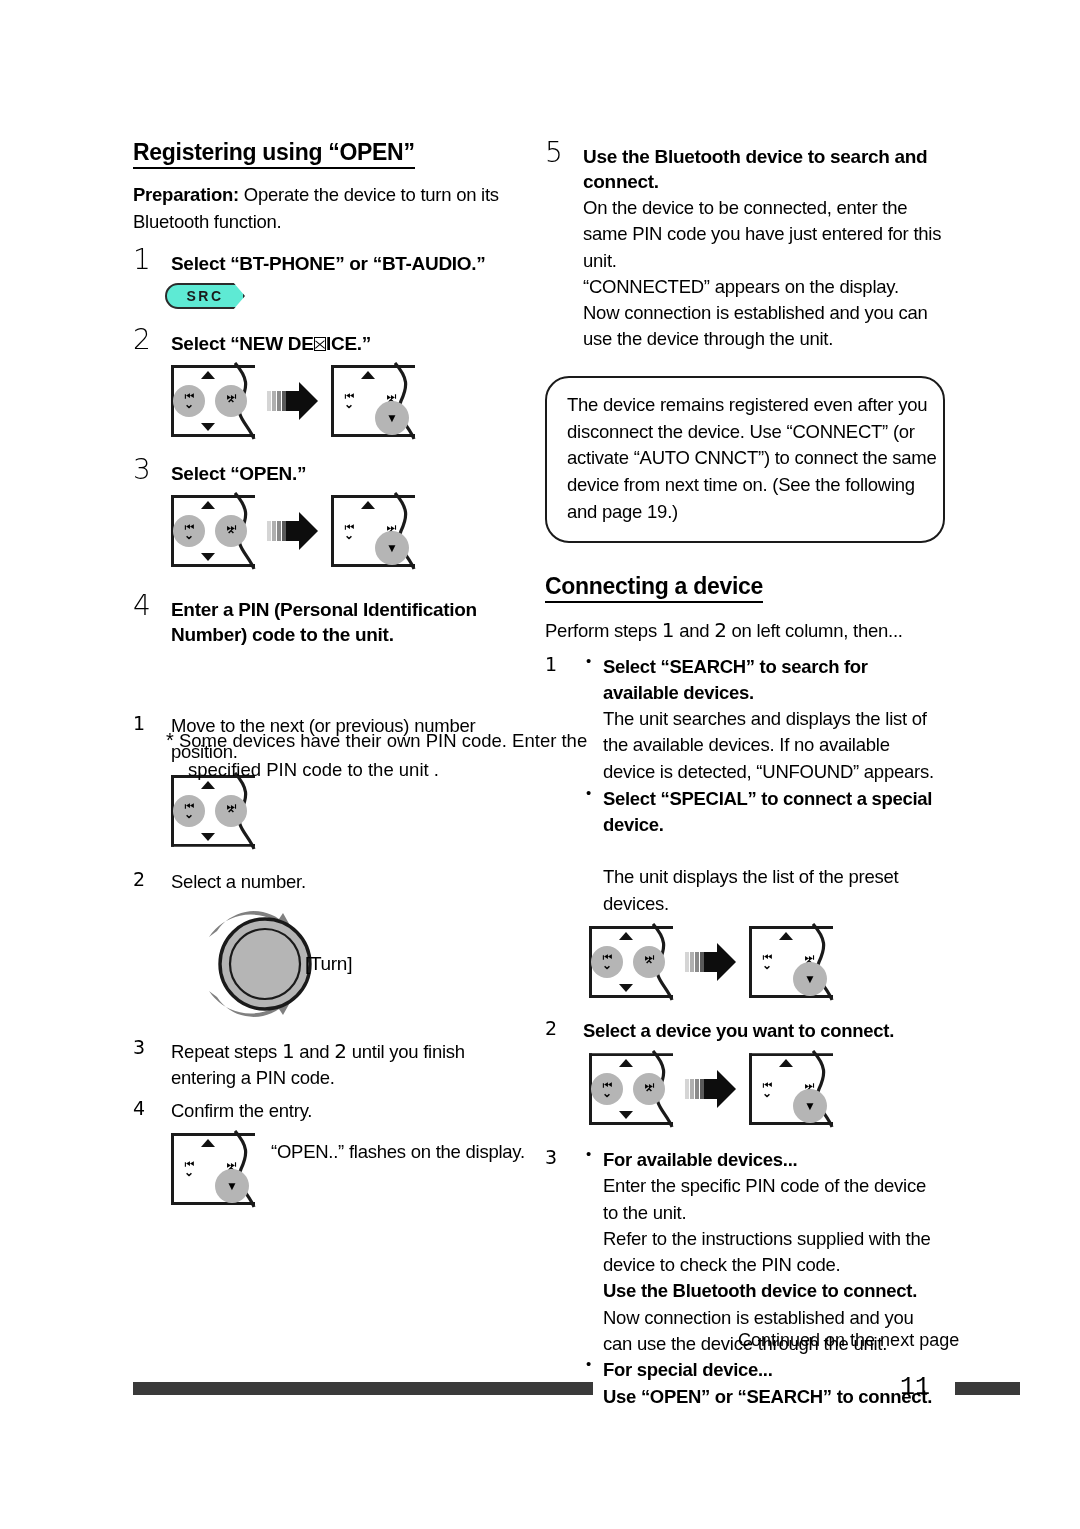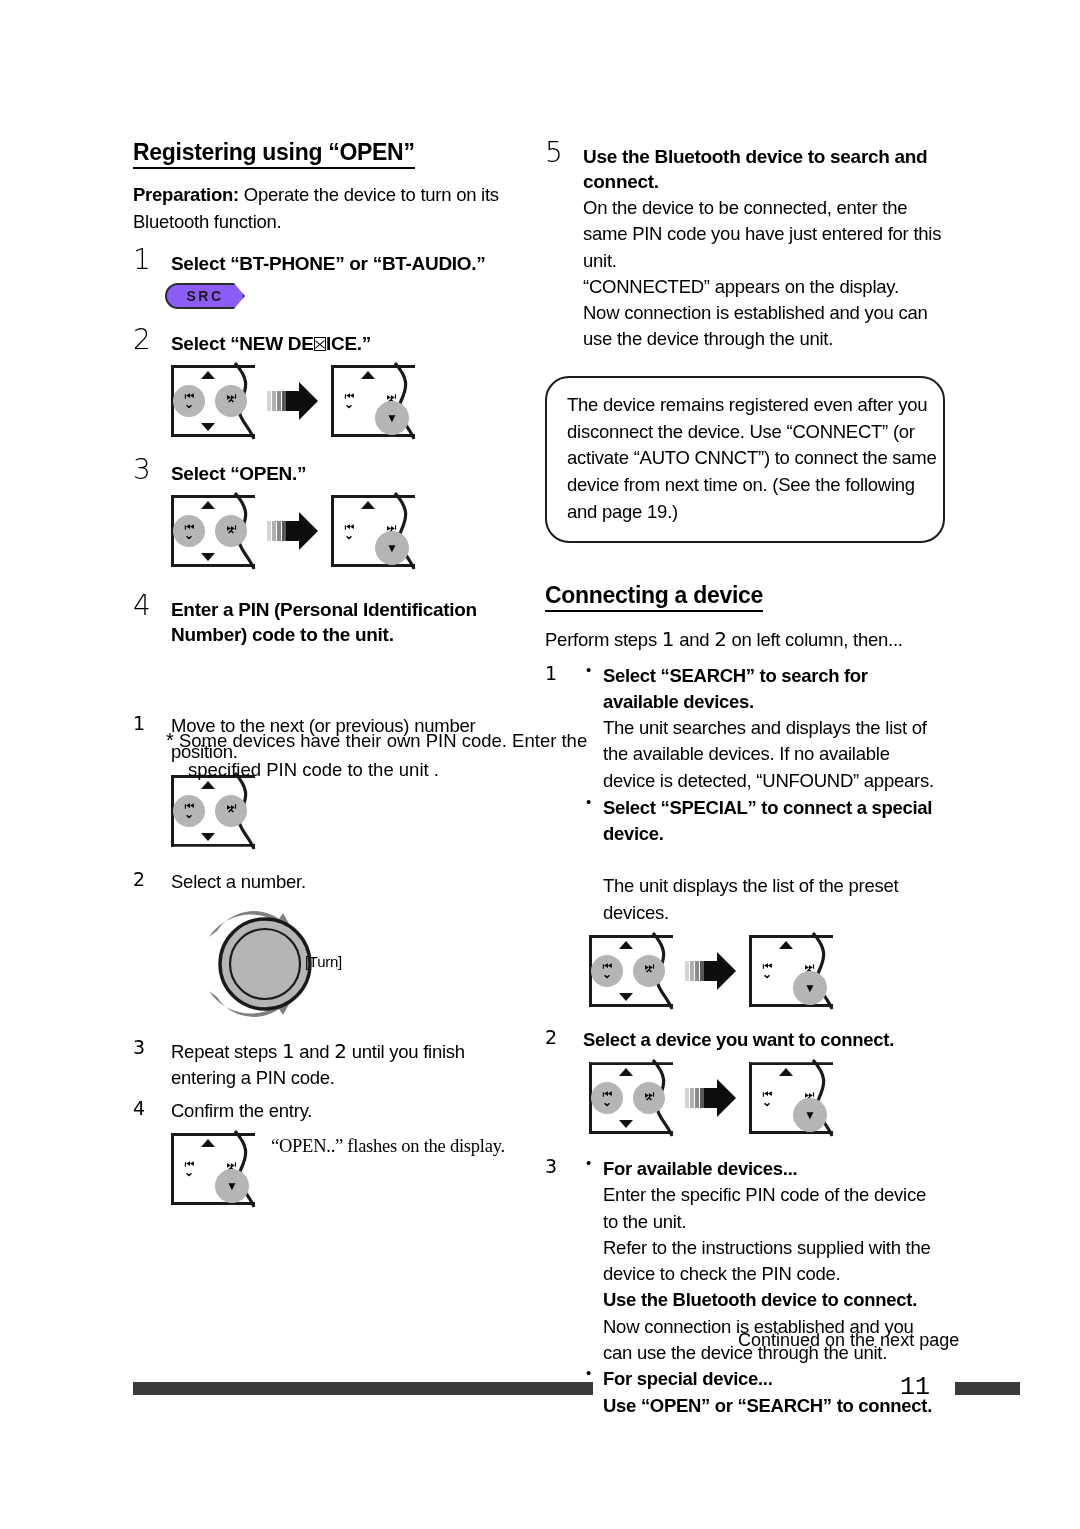--- a/index.html
+++ b/index.html
@@ -56,21 +56,21 @@
     content:""; position:absolute; left:-1px; right:-1px; top:50%; height:1.4px;
     background:currentColor; transform-origin:center;
   }
   .box-glyph:before { transform:rotate(40deg); }
   .box-glyph:after  { transform:rotate(-40deg); }
 
   
   .src-btn {
     display:inline-block; position:relative;
     width:80px; height:26px; margin:7px 0 0 32px;
-    background:#8b5cf6; color:#1a1a1a;
+    background:#5eead4; color:#1a1a1a;
     border:2px solid #2b2b2b;
     border-radius:13px 6px 6px 13px;
     font-size:14px; font-weight:bold; letter-spacing:2.5px;
     text-align:center; line-height:22px;
     clip-path: polygon(0 0, 86% 0, 100% 50%, 86% 100%, 0 100%);
   }
 
   
   .panel-row { display:flex; align-items:center; margin-top:9px; }
   .panel {
@@ -117,27 +117,27 @@
   }
 
   
   .arrow-go { position:relative; width:56px; height:46px; flex:none; margin:0 10px; }
   .arrow-go svg { display:block; }
 
   
   .knob-wrap { position:relative; width:150px; height:118px; margin:10px 0 0 60px; }
   .knob-wrap svg { display:block; }
   .turn-label {
-    position:absolute; left:112px; top:48px; font-size:15px; letter-spacing:-0.3px;
+    position:absolute; left:112px; top:48px; font-size:19px; letter-spacing:-0.3px;
   }
 
   
   .note-box {
     border:2.6px solid #1a1a1a; border-radius:24px;
-    padding:14px 2px 15px 20px; margin:23px 0 16px 0;
+    padding:14px 2px 15px 20px; margin:23px 0 7px 0;
     font-size:18.5px; line-height:1.45; letter-spacing:-0.25px;
   }
 
   
   .cont-note {
     position:absolute; left:738px; top:1330px; width:330px;
     font-size:18px; white-space:nowrap; overflow:hidden;
   }
   .footer { position:absolute; left:0; right:0; top:1374px; height:34px; }
   .foot-rule {
@@ -382,21 +382,21 @@
           <span class="chev">⌄</span>
         </div>
         <div class="side r">
           <span class="skip">⏭</span>
           <span class="chev">⌃</span>
         </div>
         <div class="btm-knob">
           <span>▼</span>
         </div>
       </div>
-      <div class="step-body" style="margin-left:16px;margin-top:0;white-space:nowrap;font-family:Liberation Serif, serif;">“OPEN..” flashes on the display.</div>
+      <div class="step-body" style="margin-left:16px;margin-top:6px;white-space:nowrap;">“OPEN..” flashes on the display.</div>
     </div>
 
   </div>
 
   <div class="col col-right" style="top:144px;">
 
     
     <div class="step" style="margin-top:0;">
       <span class="num">5</span>
       <div class="step-title">Use the Bluetooth device to search and connect.</div>

